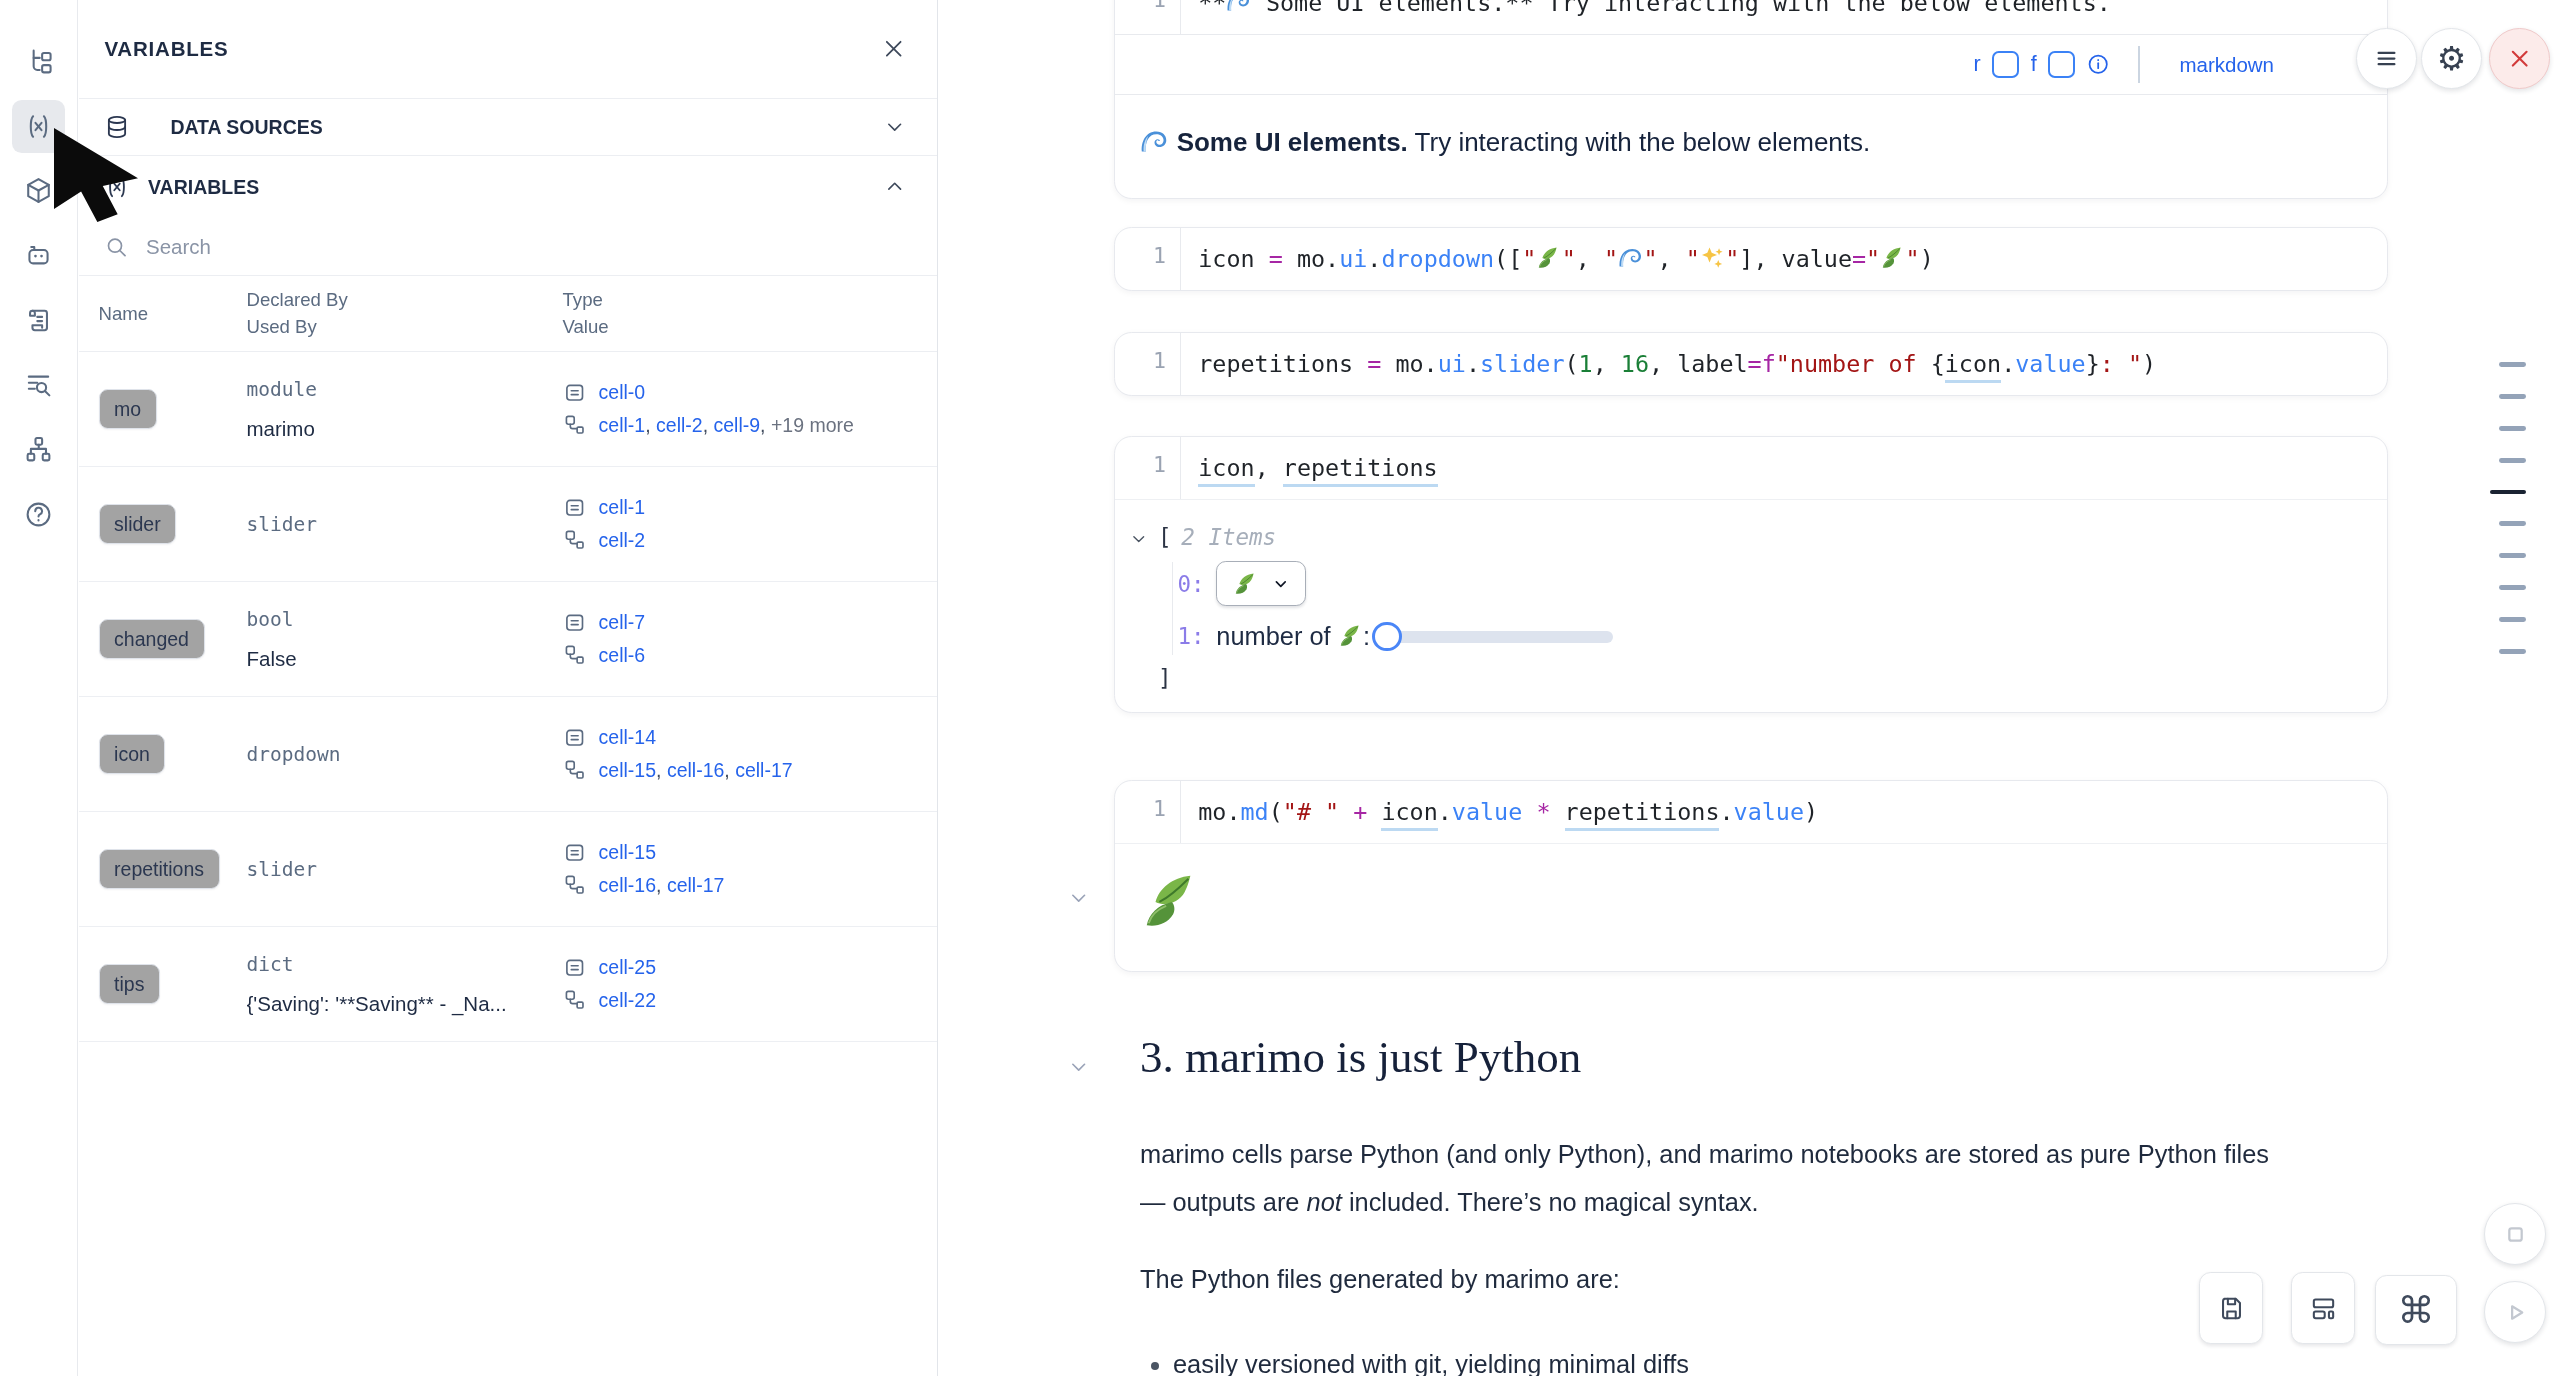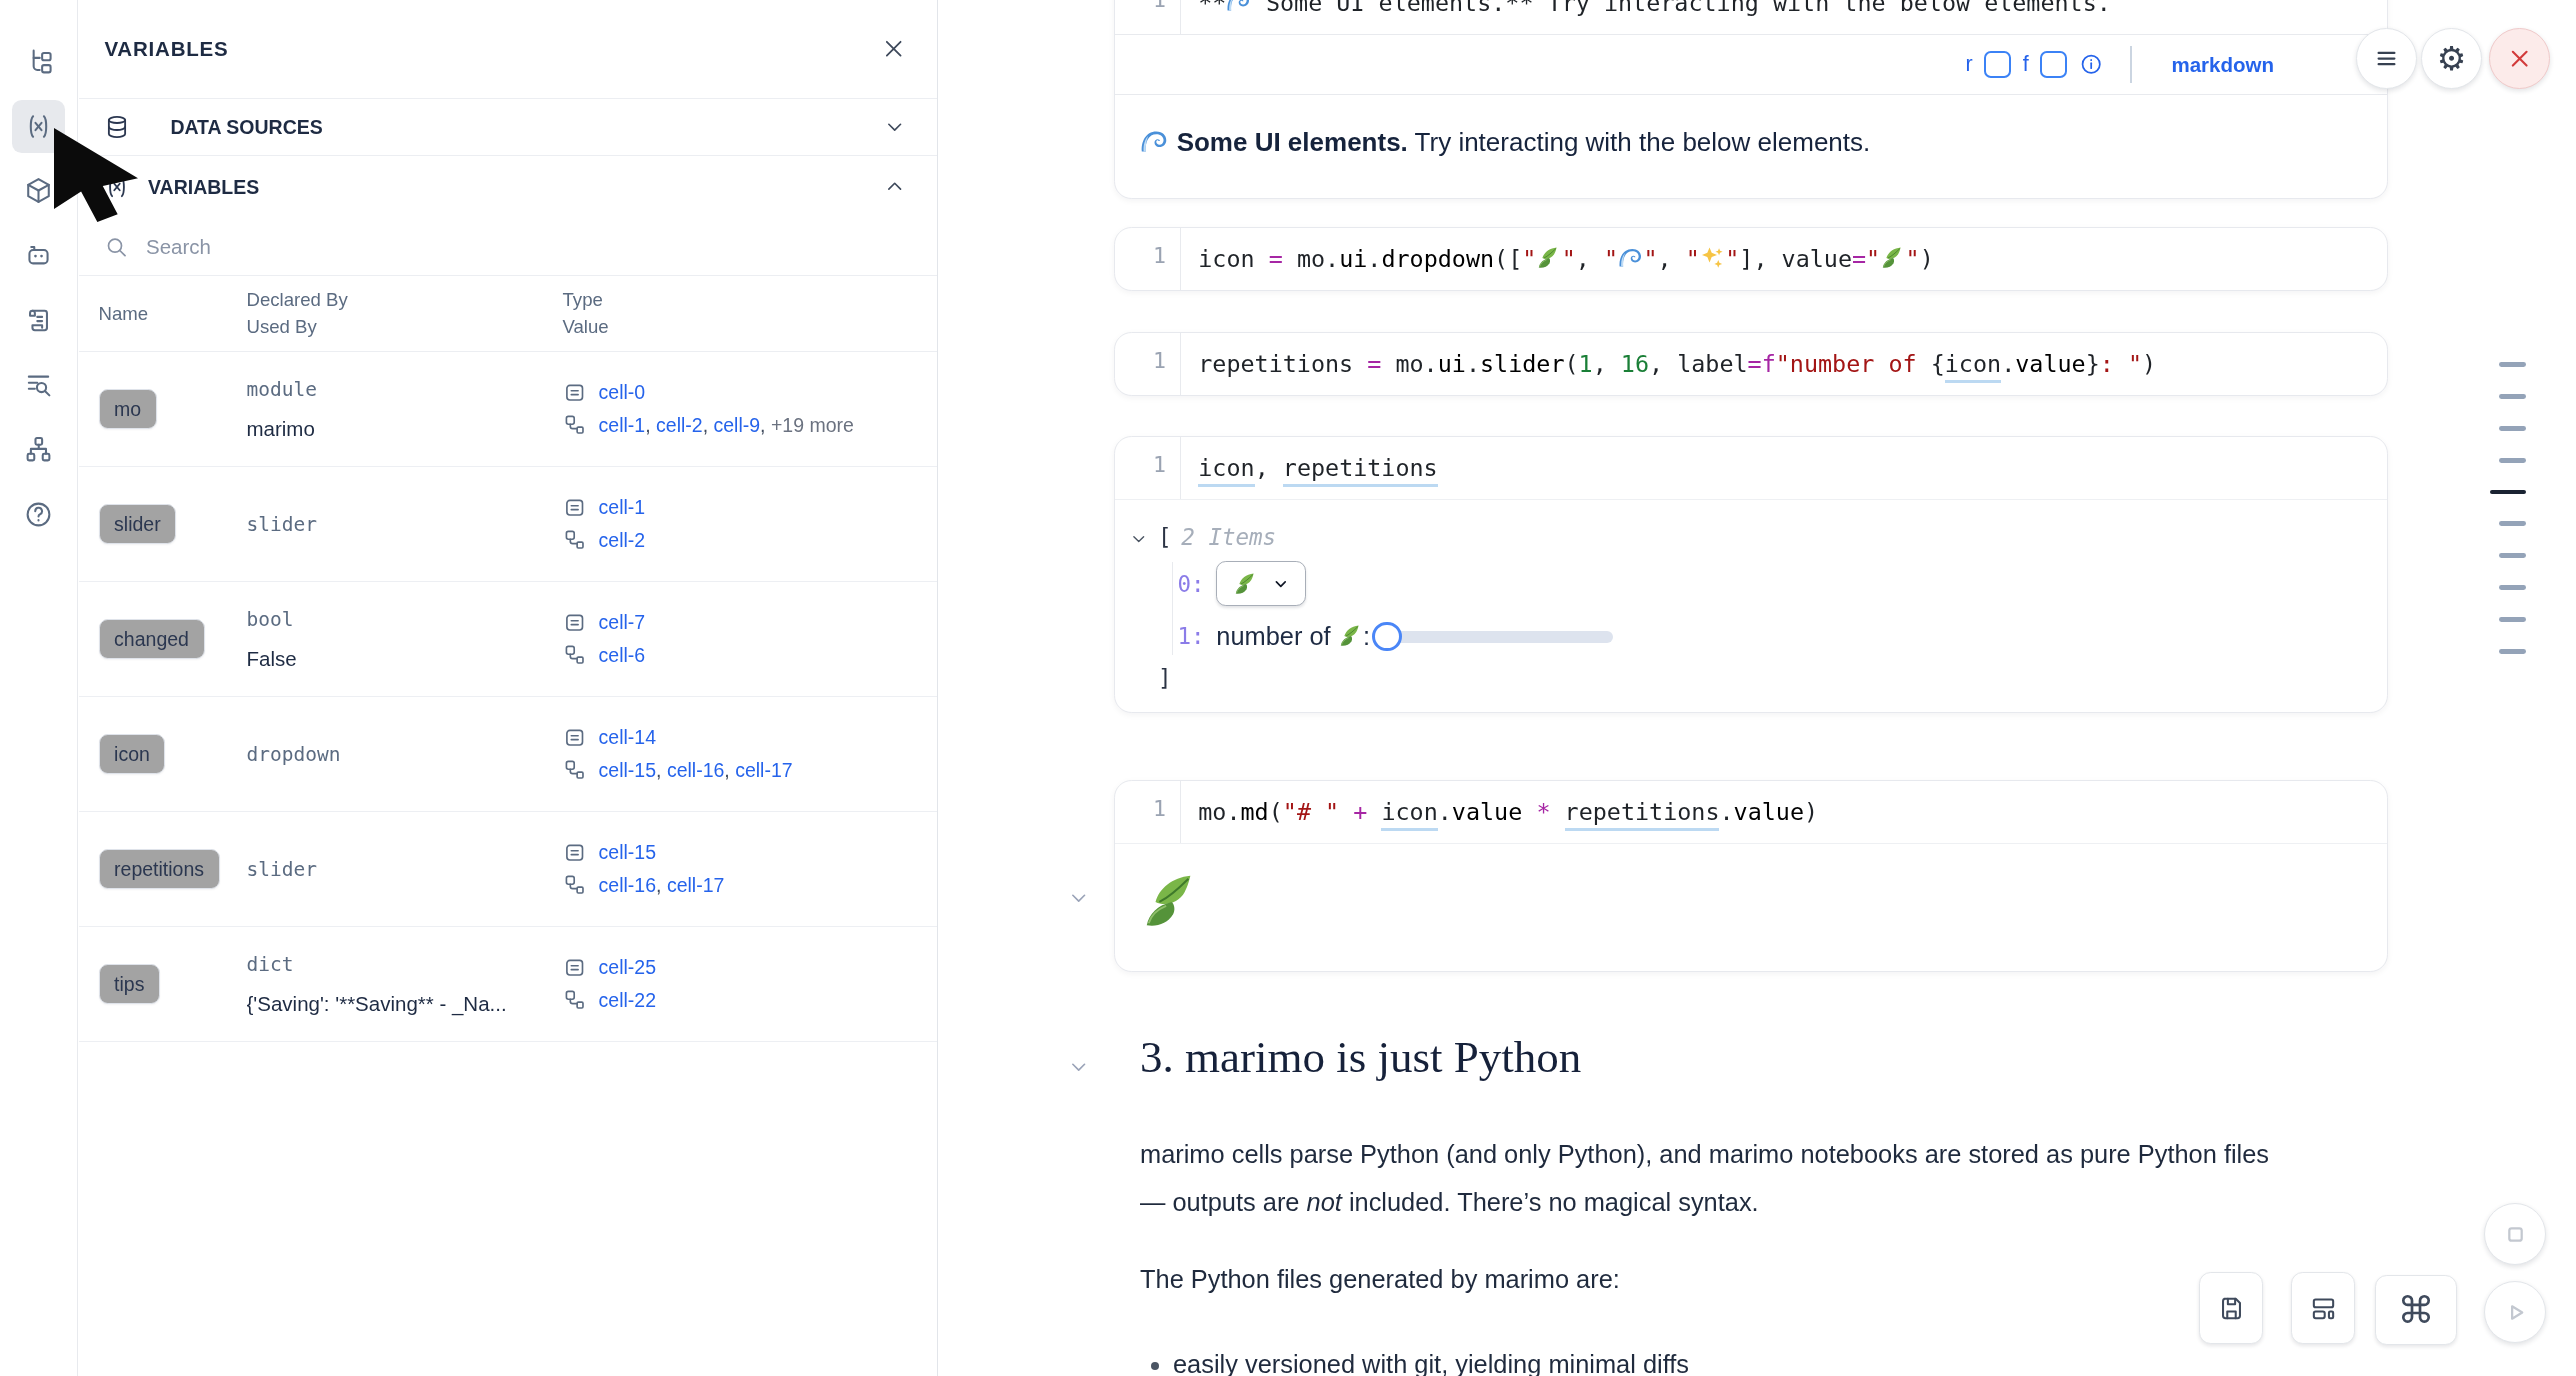--- a/index.html
+++ b/index.html
@@ -49,35 +49,35 @@
   .links .comma{color:#3f4a5c;}
   .links .more{color:#6b7280;}
 
   
   .cell{position:absolute;left:1114px;width:1274px;background:#fff;border:1px solid #e7e9ee;border-radius:17.6px;
         box-shadow:0 2px 5.9px rgba(15,23,42,.05);box-sizing:border-box;overflow:hidden;}
   .codeline{display:flex;align-items:stretch;font-family:"DejaVu Sans Mono",monospace;font-size:23.4px;}
   .lno{flex:0 0 51px;text-align:right;padding:14.6px 13.7px 14.6px 0;color:#9aa3b2;font-size:21.5px;border-right:1px solid #e8eaee;}
   .code{padding:14.6px 0 14.6px 17.6px;white-space:pre;color:#1f2328;line-height:33px;cursor:text;}
   .tk-op{color:#a626a4;}
-  .tk-fn{color:#000000;}
+  .tk-fn{color:#3b82f6;}
   .tk-str{color:#a31515;}
   .tk-num{color:#1a7f37;}
   .tk-und{border-bottom:3.9px solid #bcd9f2;padding-bottom:2px;}
   .em{width:25.4px;height:25.4px;display:inline-block;vertical-align:-3.9px;}
 
   #cell-top{top:-29px;}
   #cell-top .codeline{border-bottom:1px solid #e8eaee;}
   .cell-toolbar{height:59px;display:flex;align-items:center;justify-content:flex-end;gap:11.7px;
                 padding-right:113px;border-bottom:1px solid #e8eaee;}
   .rf-label{color:#2563eb;font-size:21.5px;font-weight:500;}
   .cfg-box{width:22.5px;height:22.5px;border:2.4px solid #3b82f6;border-radius:6.8px;cursor:pointer;}
   .cell-toolbar .info{width:24.4px;height:24.4px;color:#2563eb;cursor:pointer;}
   .tb-div{width:2px;height:37px;background:#cbd5e1;margin:0 15.6px;}
-  .lang-label{color:#2563eb;font-size:20.5px;font-weight:700;cursor:pointer;padding-left:12px;}
+  .lang-label{color:#2563eb;font-size:20.5px;font-weight:400;cursor:pointer;padding-left:12px;}
   .md-out{padding:29px 0 37px 25.4px;font-size:26px;color:#16233c;line-height:37px;}
   .md-out .em{width:29px;height:29px;vertical-align:-4.9px;}
 
   #cell-dd{top:227px;}
   #cell-sl{top:332px;}
   #cell-expr{top:436px;}
   #cell-expr .codeline{border-bottom:1px solid #eef0f3;}
   #cell-md{top:780px;}
   #cell-md .codeline{border-bottom:1px solid #eef0f3;}
   #cell-md .leaf-out{padding:25.4px 0 39px 25.4px;}

